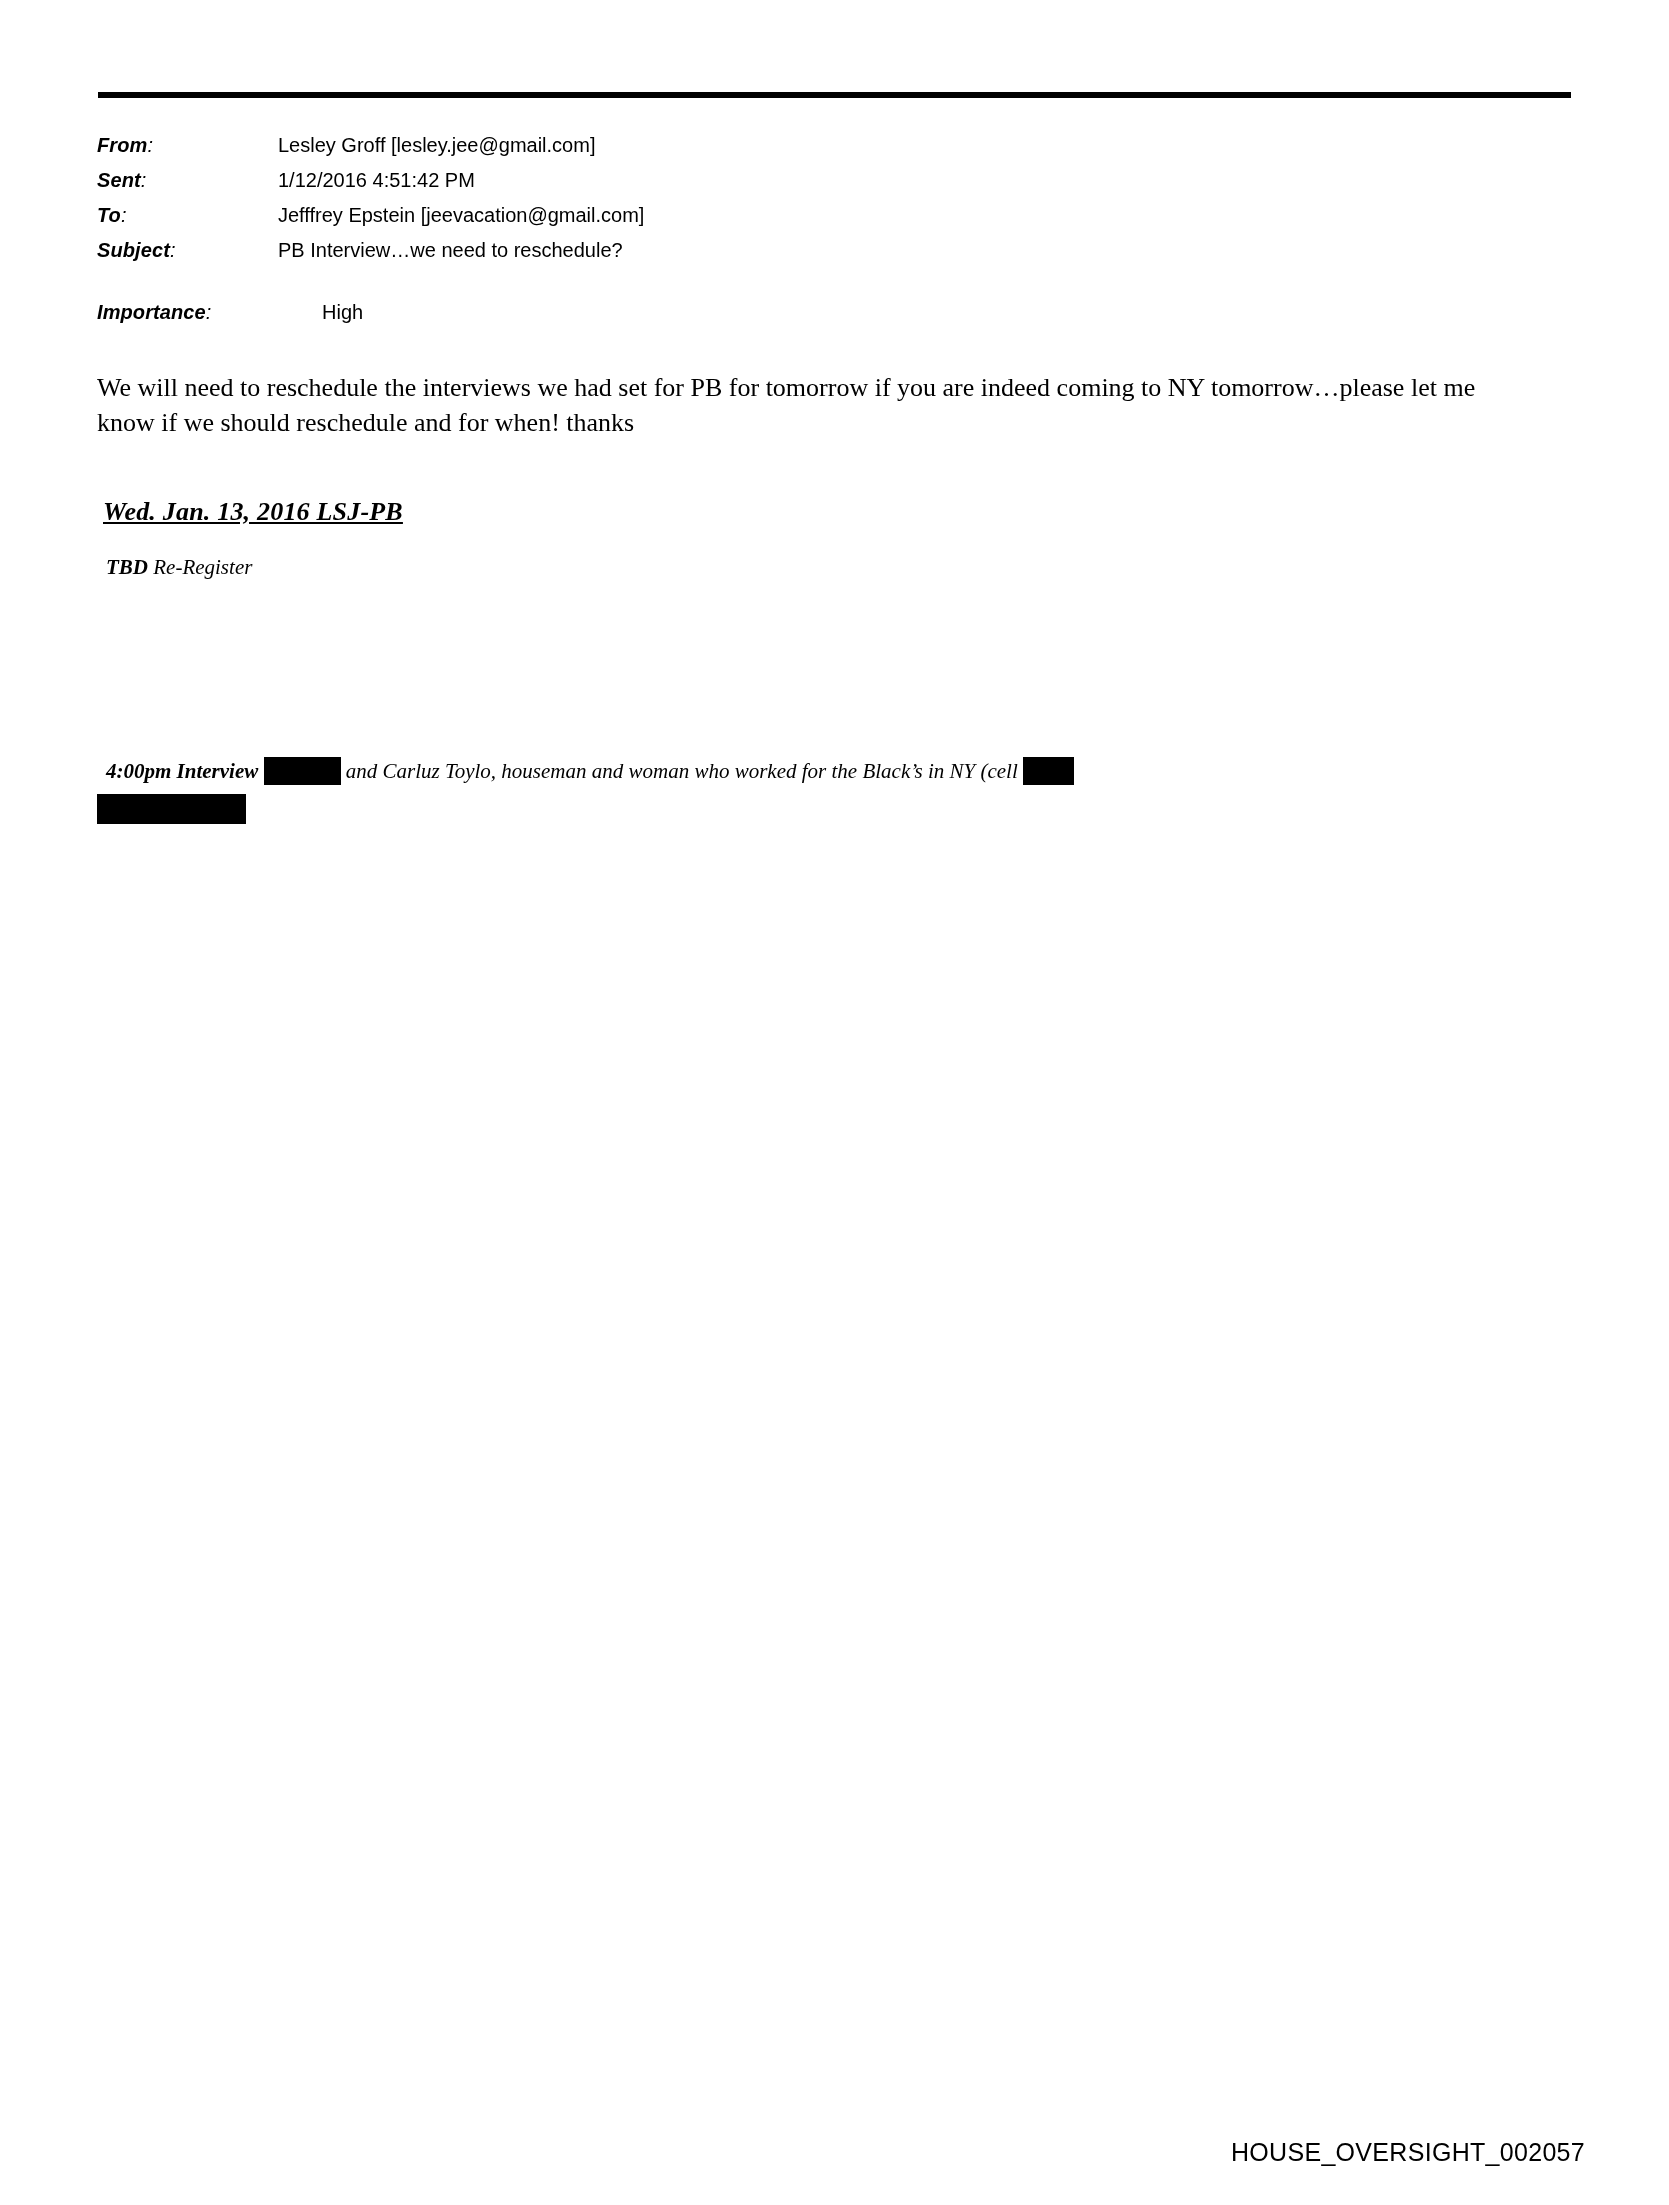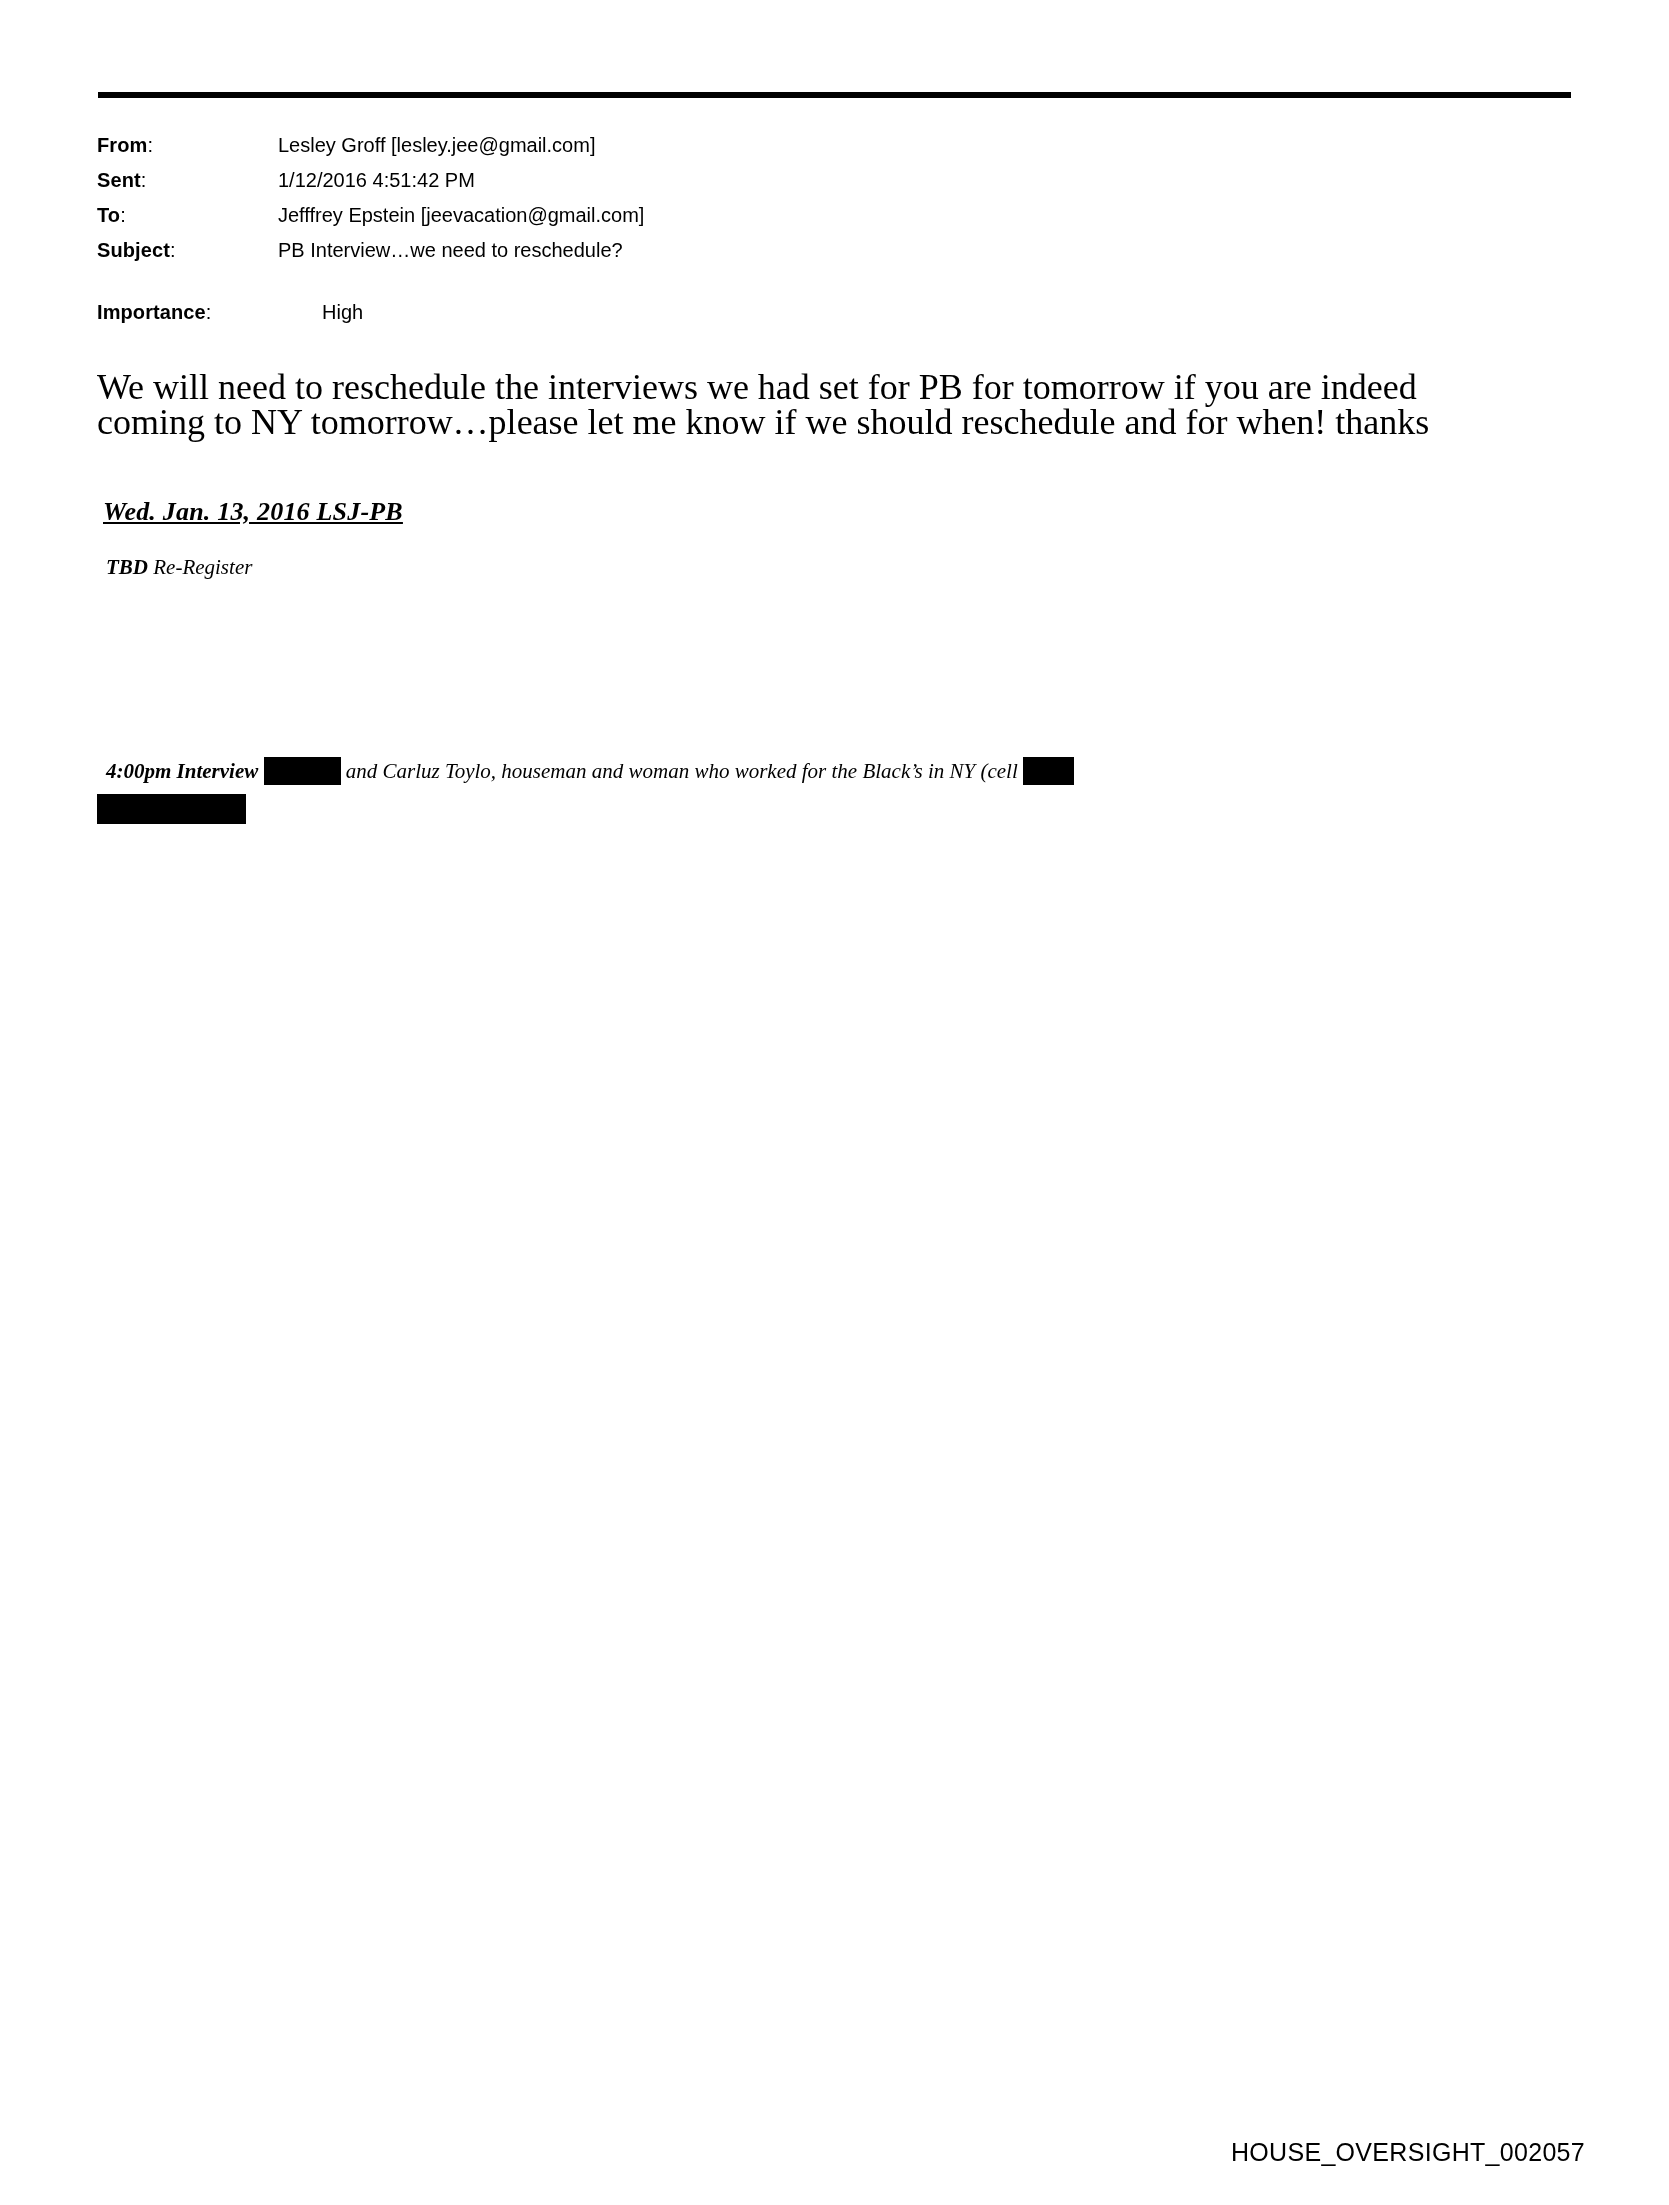--- a/index.html
+++ b/index.html
@@ -40,20 +40,21 @@
     display: flex;
     align-items: baseline;
     height: 35px;
   }
   .hlabel {
     width: 181px;
     flex: 0 0 181px;
     font-size: 20px;
     font-weight: bold;
     letter-spacing: 0.1px;
+    font-style: italic;
   }
   .hlabel .colon { font-weight: normal; }
   .hvalue {
     font-size: 20px;
     font-weight: normal;
     white-space: pre;
   }
   .importance {
     position: absolute;
     left: 97px;
@@ -63,21 +64,21 @@
     gap: 44px;
   }
 
   
   .body-para {
     position: absolute;
     left: 97px;
     top: 370px;
     width: 1401px;
     font-family: "Liberation Serif", serif;
-    font-size: 36px;
+    font-size: 26px;
     line-height: 35px;
     text-align: left;
   }
 
   .sched-title {
     position: absolute;
     left: 103px;
     top: 497px;
     font-family: "Liberation Serif", serif;
     font-size: 26px;

